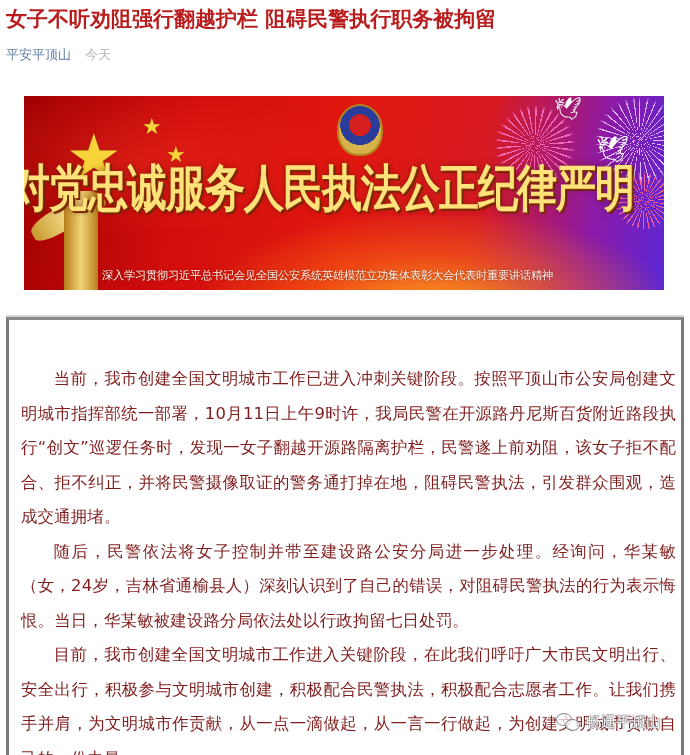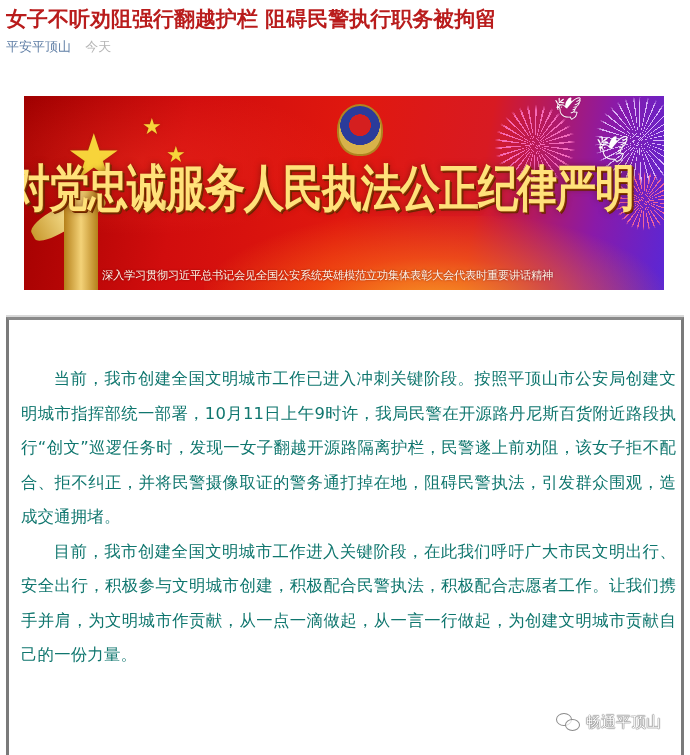--- a/index.html
+++ b/index.html
@@ -4,21 +4,21 @@
   <style>
     * { margin: 0; padding: 0; box-sizing: border-box; }
     html, body { width: 690px; height: 755px; overflow: hidden; background: #ffffff; }
     body { font-family: "DejaVu Sans", "Liberation Sans", sans-serif; color: #333; position: relative; }
 
     .title {
       position: absolute; left: 6px; top: 2px; width: 680px;
       font-size: 21px; font-weight: bold; color: #b91c1c; line-height: 34px; letter-spacing: 0px;
       white-space: nowrap;
     }
-    .meta { position: absolute; left: 6px; top: 36px; font-size: 13px; line-height: 22px; white-space: nowrap; }
+    .meta { position: absolute; left: 6px; top: 44px; font-size: 13px; line-height: 22px; white-space: nowrap; }
     .meta .account { color: #607fa6; margin-right: 10px; }
     .meta .date { color: #b5b5b5; }
 
     .banner {
       position: absolute; left: 24px; top: 96px; width: 640px; height: 194px; overflow: hidden;
       background: linear-gradient(100deg, #a00000 0%, #d10d0d 25%, #e0180f 50%, #d81a22 70%, #8a1aa8 88%, #5a27d6 100%);
     }
     .banner .glow {
       position: absolute; left: 180px; top: 120px; width: 460px; height: 120px;
       background: radial-gradient(ellipse at 50% 80%, rgba(255,190,40,0.85) 0%, rgba(255,120,20,0.5) 40%, rgba(255,80,0,0) 75%);
@@ -79,21 +79,21 @@
     .article-box {
       position: absolute; left: 6px; top: 317px; width: 678px; height: 460px;
       border: 3px solid #7a7a7a; border-top-width: 3px;
       border-top-color: #8a8a8a;
     }
     .article-box::before {
       content: ""; position: absolute; left: -3px; right: -3px; top: -5px; height: 2px; background: #d8d8d8;
     }
     .article-text { position: absolute; left: 12px; top: 42px; width: 655px; }
     .para {
-      font-size: 16.4px; line-height: 34.5px; color: #0f766e; text-indent: 2em; letter-spacing: 0.2px;
+      font-size: 16.4px; line-height: 34.5px; color: #7f1d1d; text-indent: 2em; letter-spacing: 0.2px;
       text-align: justify;
     }
 
     .watermark {
       position: absolute; left: 556px; top: 712px; display: flex; align-items: center; gap: 4px;
       font-size: 15px; color: #ffffff;
       text-shadow: 0 0 1px #666, 0 0 1px #666, 0 0 1px #666;
       white-space: nowrap;
     }
     .watermark .wx-icon { width: 26px; height: 20px; position: relative; }
@@ -132,20 +132,21 @@
     <span>服务人民</span>
     <span>执法公正</span>
     <span>纪律严明</span>
   </div>
   <div class="subline">深入学习贯彻习近平总书记会见全国公安系统英雄模范立功集体表彰大会代表时重要讲话精神</div>
 </div>
 
 <div class="article-box">
   <div class="article-text">
     <p class="para">当前，我市创建全国文明城市工作已进入冲刺关键阶段。按照平顶山市公安局创建文明城市指挥部统一部署，10月11日上午9时许，我局民警在开源路丹尼斯百货附近路段执行“创文”巡逻任务时，发现一女子翻越开源路隔离护栏，民警遂上前劝阻，该女子拒不配合、拒不纠正，并将民警摄像取证的警务通打掉在地，阻碍民警执法，引发群众围观，造成交通拥堵。</p>
+    <p class="para">随后，民警依法将女子控制并带至建设路公安分局进一步处理。经询问，华某敏（女，24岁，吉林省通榆县人）深刻认识到了自己的错误，对阻碍民警执法的行为表示悔恨。当日，华某敏被建设路分局依法处以行政拘留七日处罚。</p>
     <p class="para">目前，我市创建全国文明城市工作进入关键阶段，在此我们呼吁广大市民文明出行、安全出行，积极参与文明城市创建，积极配合民警执法，积极配合志愿者工作。让我们携手并肩，为文明城市作贡献，从一点一滴做起，从一言一行做起，为创建文明城市贡献自己的一份力量。</p>
   </div>
 </div>
 
 <div class="watermark">
   <span class="wx-icon">
     <span class="b1"></span>
       <span class="b2"></span>
   </span>
   <span>畅通平顶山</span>

